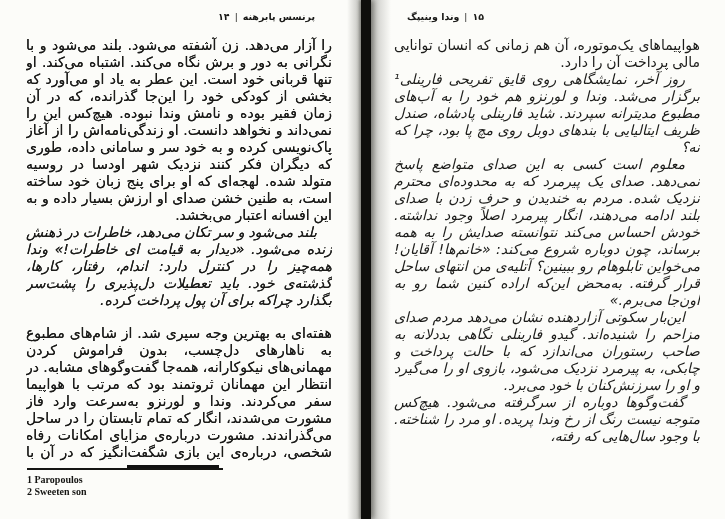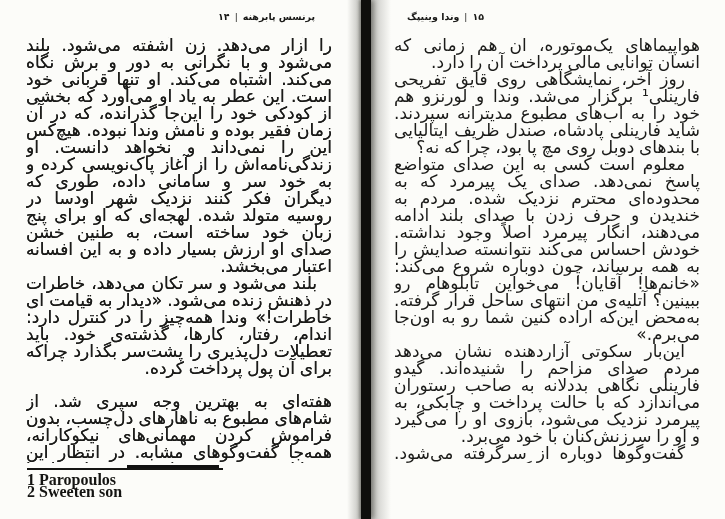--- a/index.html
+++ b/index.html
@@ -45,35 +45,35 @@
   .page-left  .running-head { right: 46px; }
   .page-right .running-head { left: 36px; }
   .running-head .sep { font-weight: normal; font-size: 9px; transform: translateY(-0.5px); }
 
   
   .body-text {
     position: absolute; top: 37px;
     width: 306px; height: 426px; overflow: hidden;
     direction: rtl; unicode-bidi: plaintext;
     text-align: justify;
-    font-size: 17px; line-height: 17px; word-spacing: -0.6px;
+    font-size: 14px; line-height: 17px; word-spacing: -0.6px;
     color: #1b1b19;
   }
   .page-left  .body-text { left: 26px; text-shadow: 0 0 .55px rgba(0,0,0,.85); }
   .page-right .body-text { left: 23px; }
   .body-text p { margin: 0; padding: 0; direction: rtl; }
-  .body-text p.indent { text-indent: 15px; }
+  .body-text p.indent { text-indent: 15px; font-style: italic; }
   .body-text p.gap-before { margin-top: 16px; }
 
   
   .footnotes {
     position: absolute; width: 306px;
     direction: ltr; text-align: left;
     font-family: "Liberation Serif", serif;
-    font-weight: bold; font-size: 16px; line-height: 11.5px;
+    font-weight: bold; font-size: 10px; line-height: 11.5px;
     color: #141412;
   }
   .page-left  .footnotes { left: 27px; top: 468px; }
   .page-right .footnotes { left: 25px; top: 469px; }
   .fn-rule { position: relative; height: 2px; background: #151513; margin-bottom: 4px; }
   .page-left  .fn-rule { width: 196px; }
   .page-right .fn-rule { width: 300px; }
   .page-left  .fn-rule::after {
     content: ""; position: absolute; left: 100px; top: -3.5px;
     width: 92px; height: 3px; background: #111;

